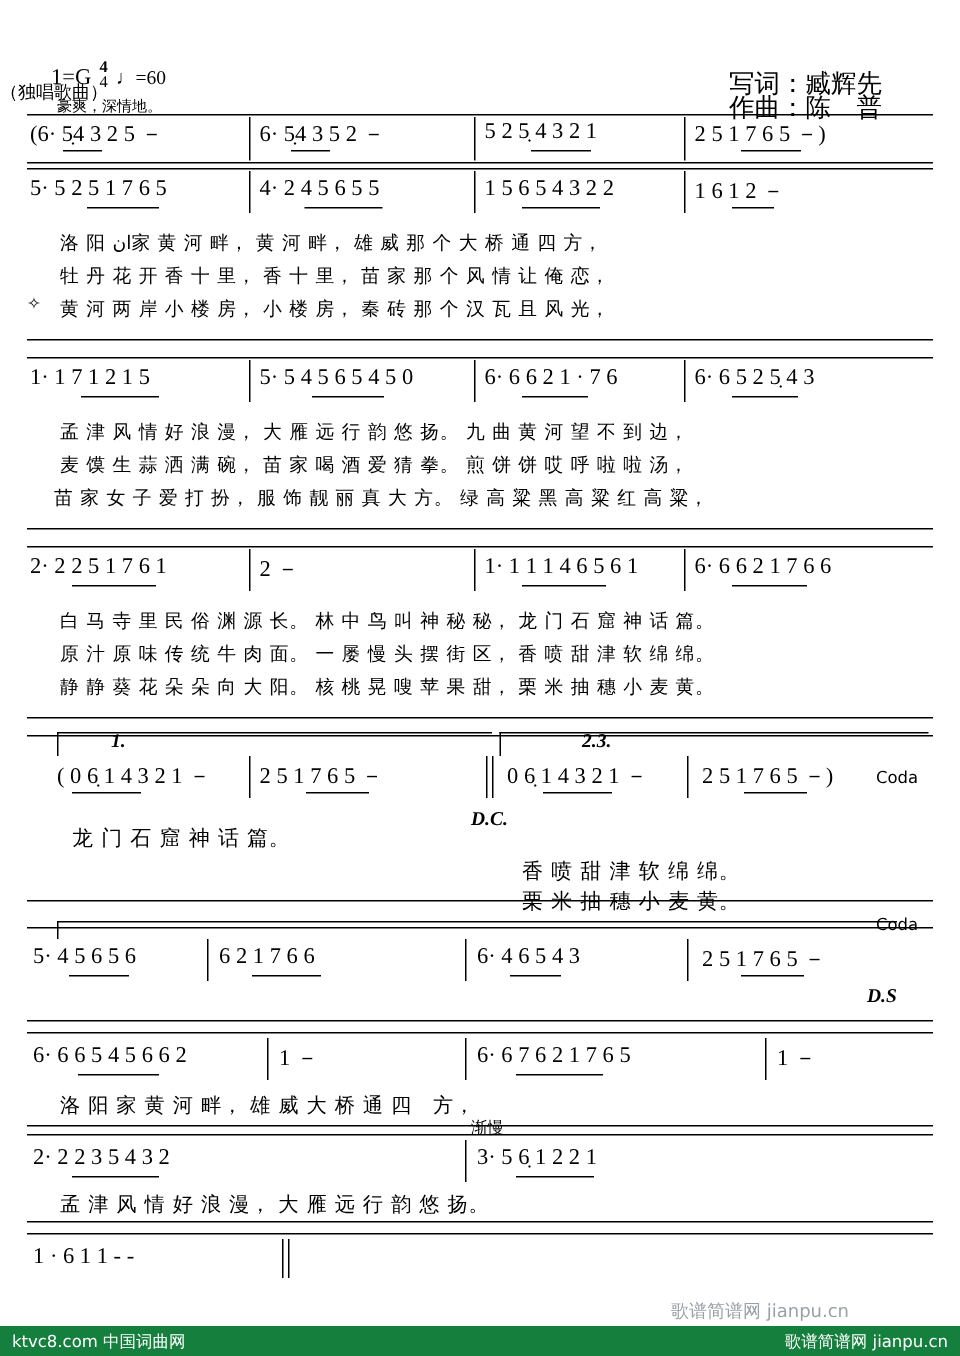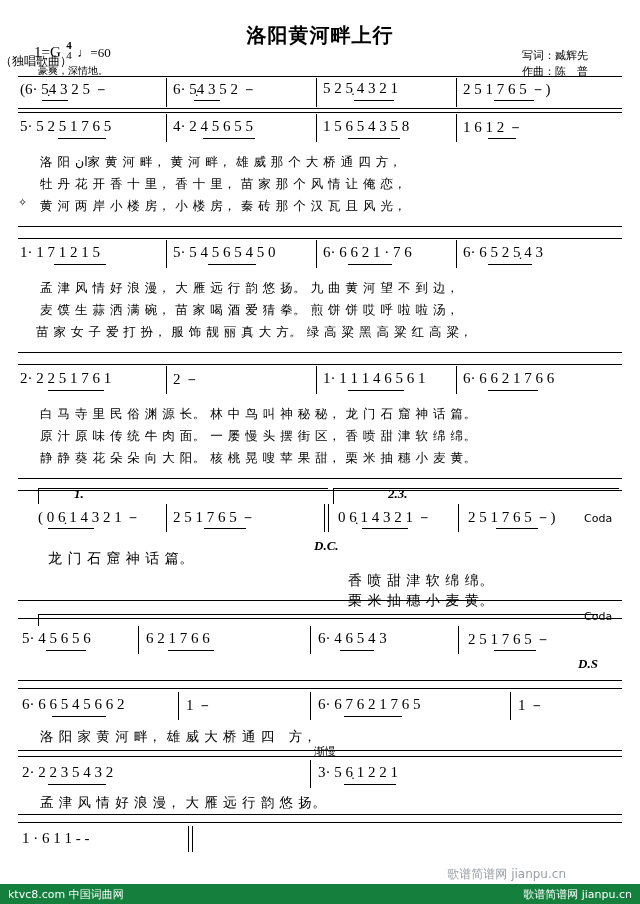--- a/index.html
+++ b/index.html
@@ -20,21 +20,21 @@
     font-family:"DejaVu Sans", sans-serif;
     letter-spacing:1px;
   }
   .subtitle{
     position:absolute;top:53px;left:0;width:640px;
     text-align:left;font-size:12px;
     font-family:"DejaVu Sans", sans-serif;
   }
   .credits{
     position:absolute;right:52px;top:48px;
-    font-size:11px;line-height:16px;
+    font-size:17px;line-height:16px;
     font-family:"DejaVu Sans", sans-serif;
     text-align:left;
   }
   .keyline{
     position:absolute;left:34px;top:40px;
     font-size:14px;font-family:"Liberation Serif", serif;
   }
   .keyline .big{font-size:15px;}
   .frac{display:inline-block;vertical-align:-2px;text-align:center;line-height:10px;font-size:11px;margin:0 2px;}
   .frac b{display:block;font-weight:bold;}
@@ -79,21 +79,20 @@
   .wm{
     position:absolute;right:74px;top:866px;font-size:12px;color:#9aa0a6;
     font-family:"DejaVu Sans", sans-serif;
   }
 </style>
 </head>
 <body>
 
 <div class="page">
 
-  <div class="title">洛阳黄河畔上行</div>
   <div class="subtitle">（独唱歌曲）</div>
 
   <div class="credits">
     <div>写词：臧辉先</div>
     <div>作曲：陈　普</div>
   </div>
 
   <div class="keyline">
     <span class="big">1=G</span>
     <span class="frac">
@@ -121,21 +120,21 @@
     <div class="ul" style="left:336px;top:24px;width:40px;"></div>
     <div class="ul" style="left:476px;top:24px;width:40px;"></div>
   </div>
 
   <div class="sys" style="top:112px;">
     <div class="rule" style="top:0px;"></div>
     <div class="rule" style="top:114px;"></div>
     <div class="notes" style="top:6px;">
       <span class="cell" style="left:2px;">5· 5 2 5 1 7 6 5</span>
       <span class="cell" style="left:155px;">4· 2 4 5 6 5 5</span>
-      <span class="cell" style="left:305px;">1 5   6 5 4 3 5 8</span>
+      <span class="cell" style="left:305px;">1 5   6 5 4 3 2 2</span>
       <span class="cell" style="left:445px;">1 6 1 2   －</span>
     </div>
     <div class="bar" style="left:148px;top:2px;height:28px;"></div>
     <div class="bar" style="left:298px;top:2px;height:28px;"></div>
     <div class="bar" style="left:438px;top:2px;height:28px;"></div>
     <div class="ul" style="left:40px;top:26px;width:48px;"></div>
     <div class="ul" style="left:185px;top:26px;width:52px;"></div>
     <div class="ul" style="left:330px;top:26px;width:52px;"></div>
     <div class="ul" style="left:470px;top:26px;width:28px;"></div>
     <div class="lyr" style="top:42px;">

